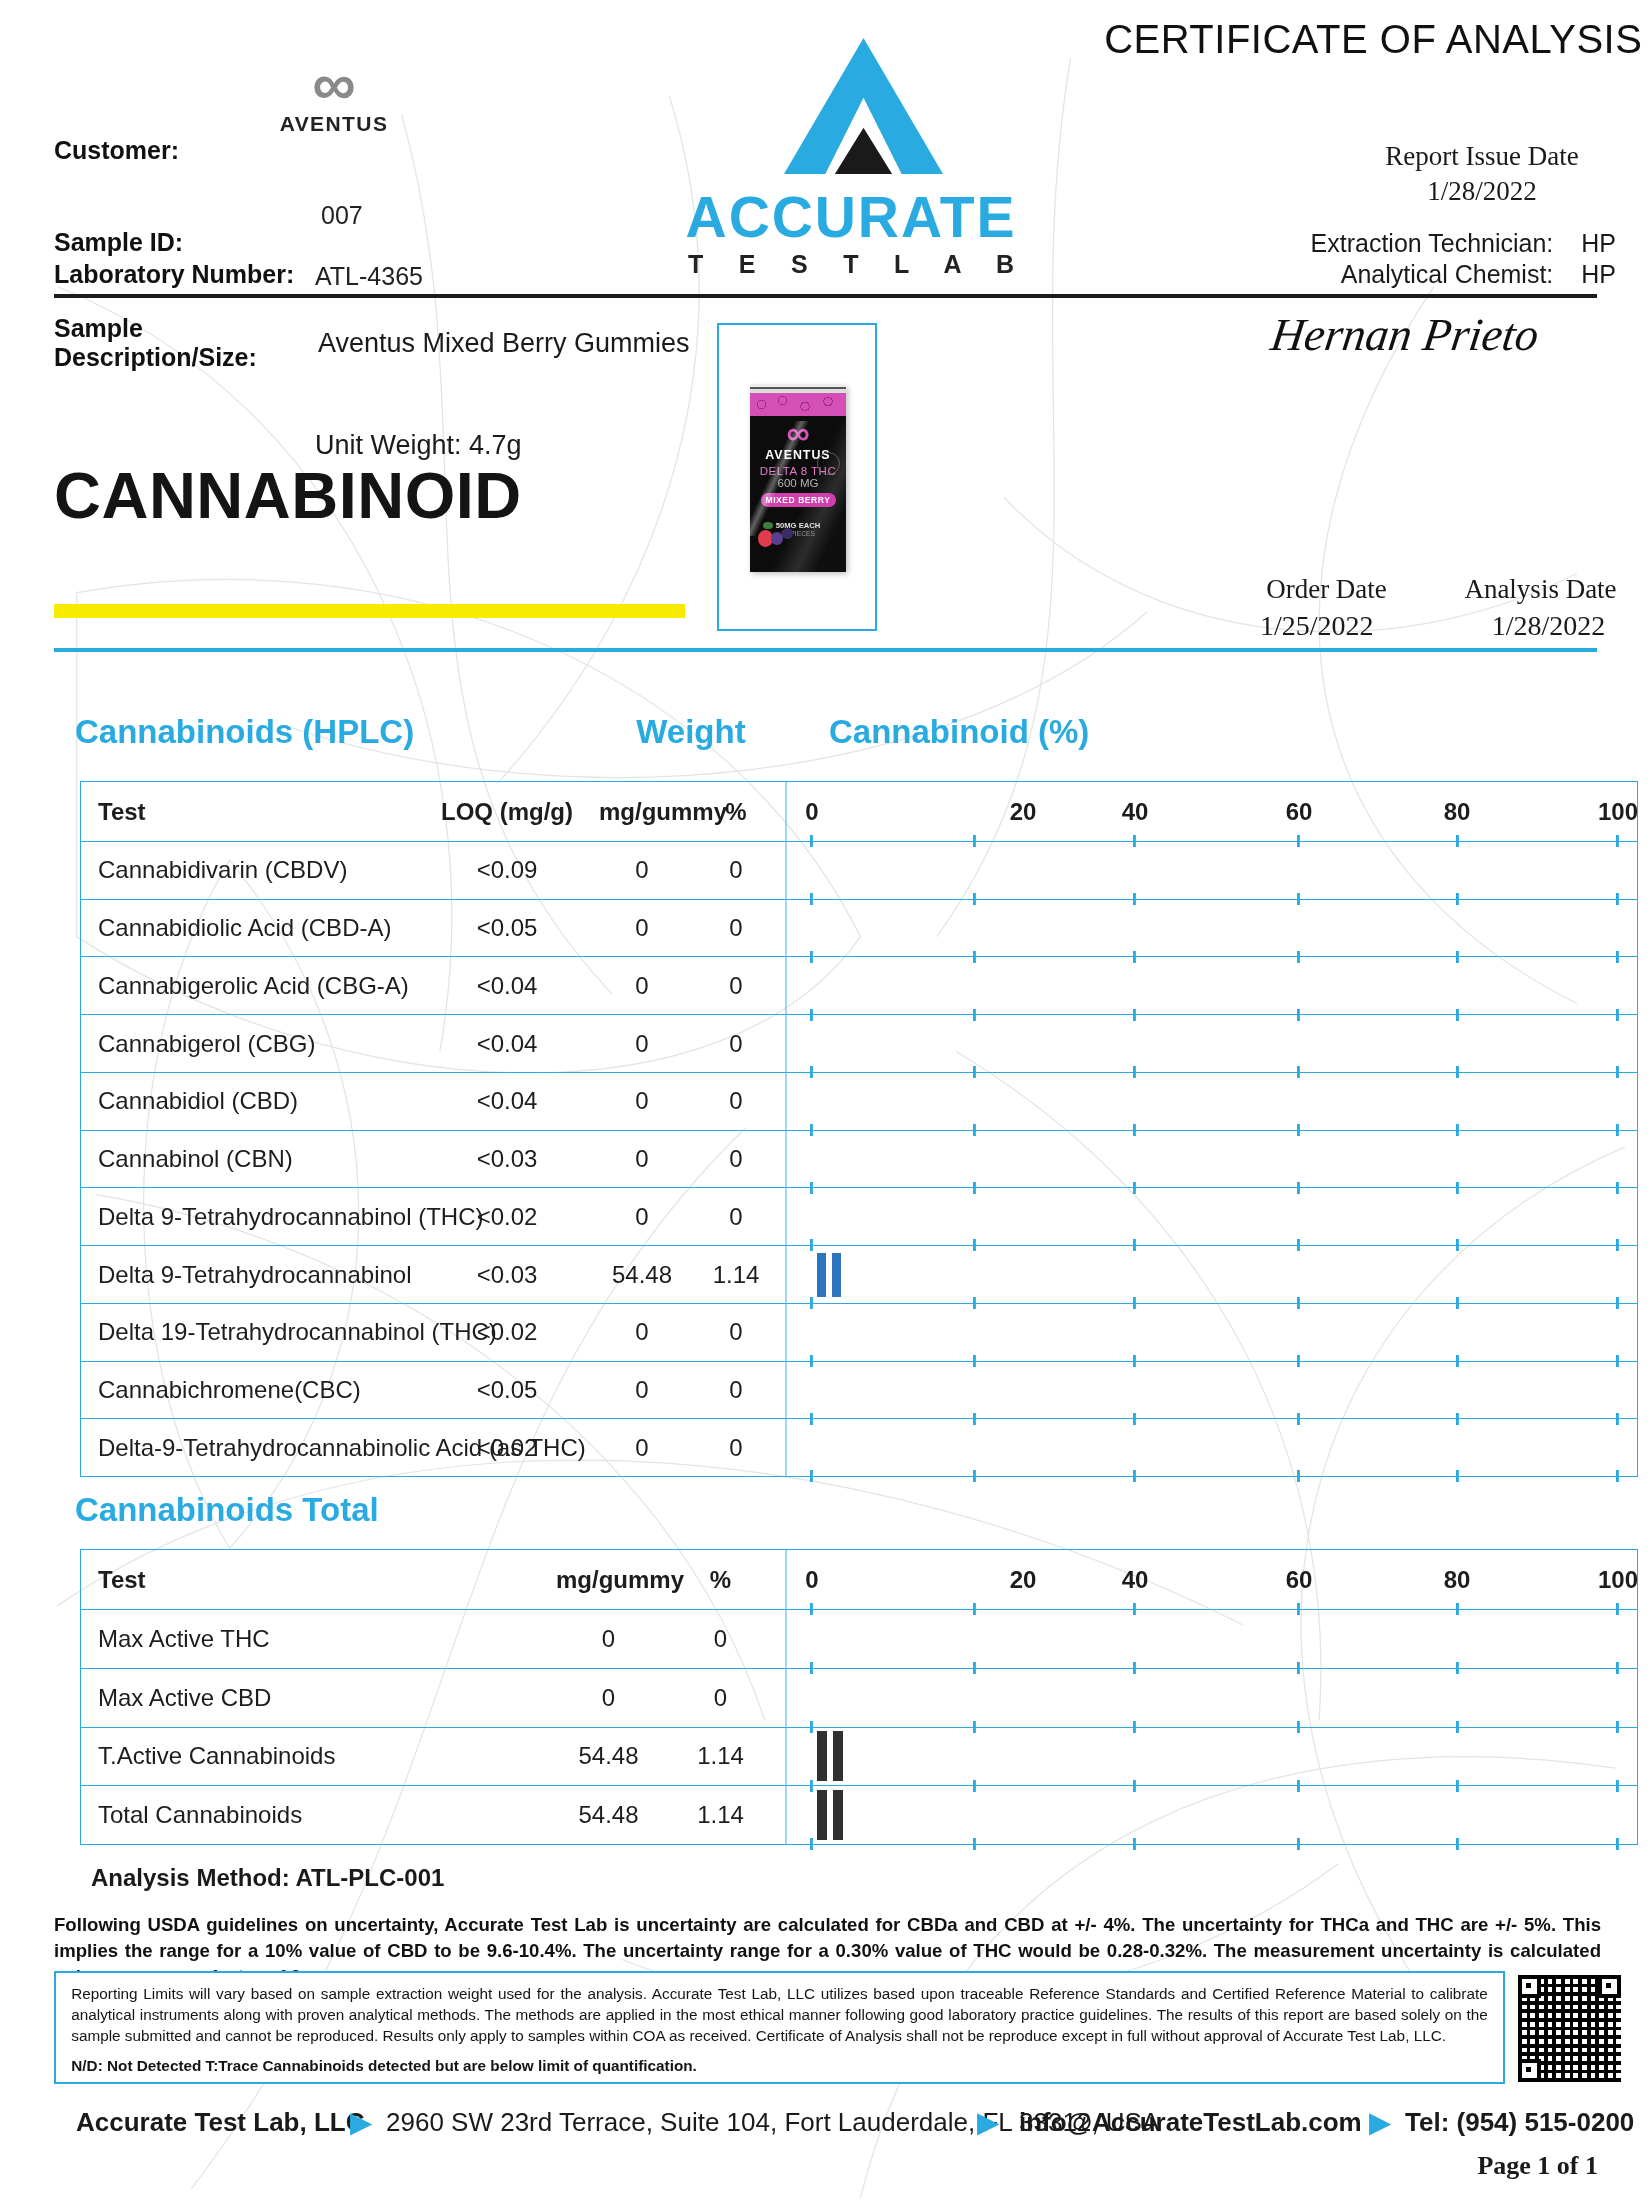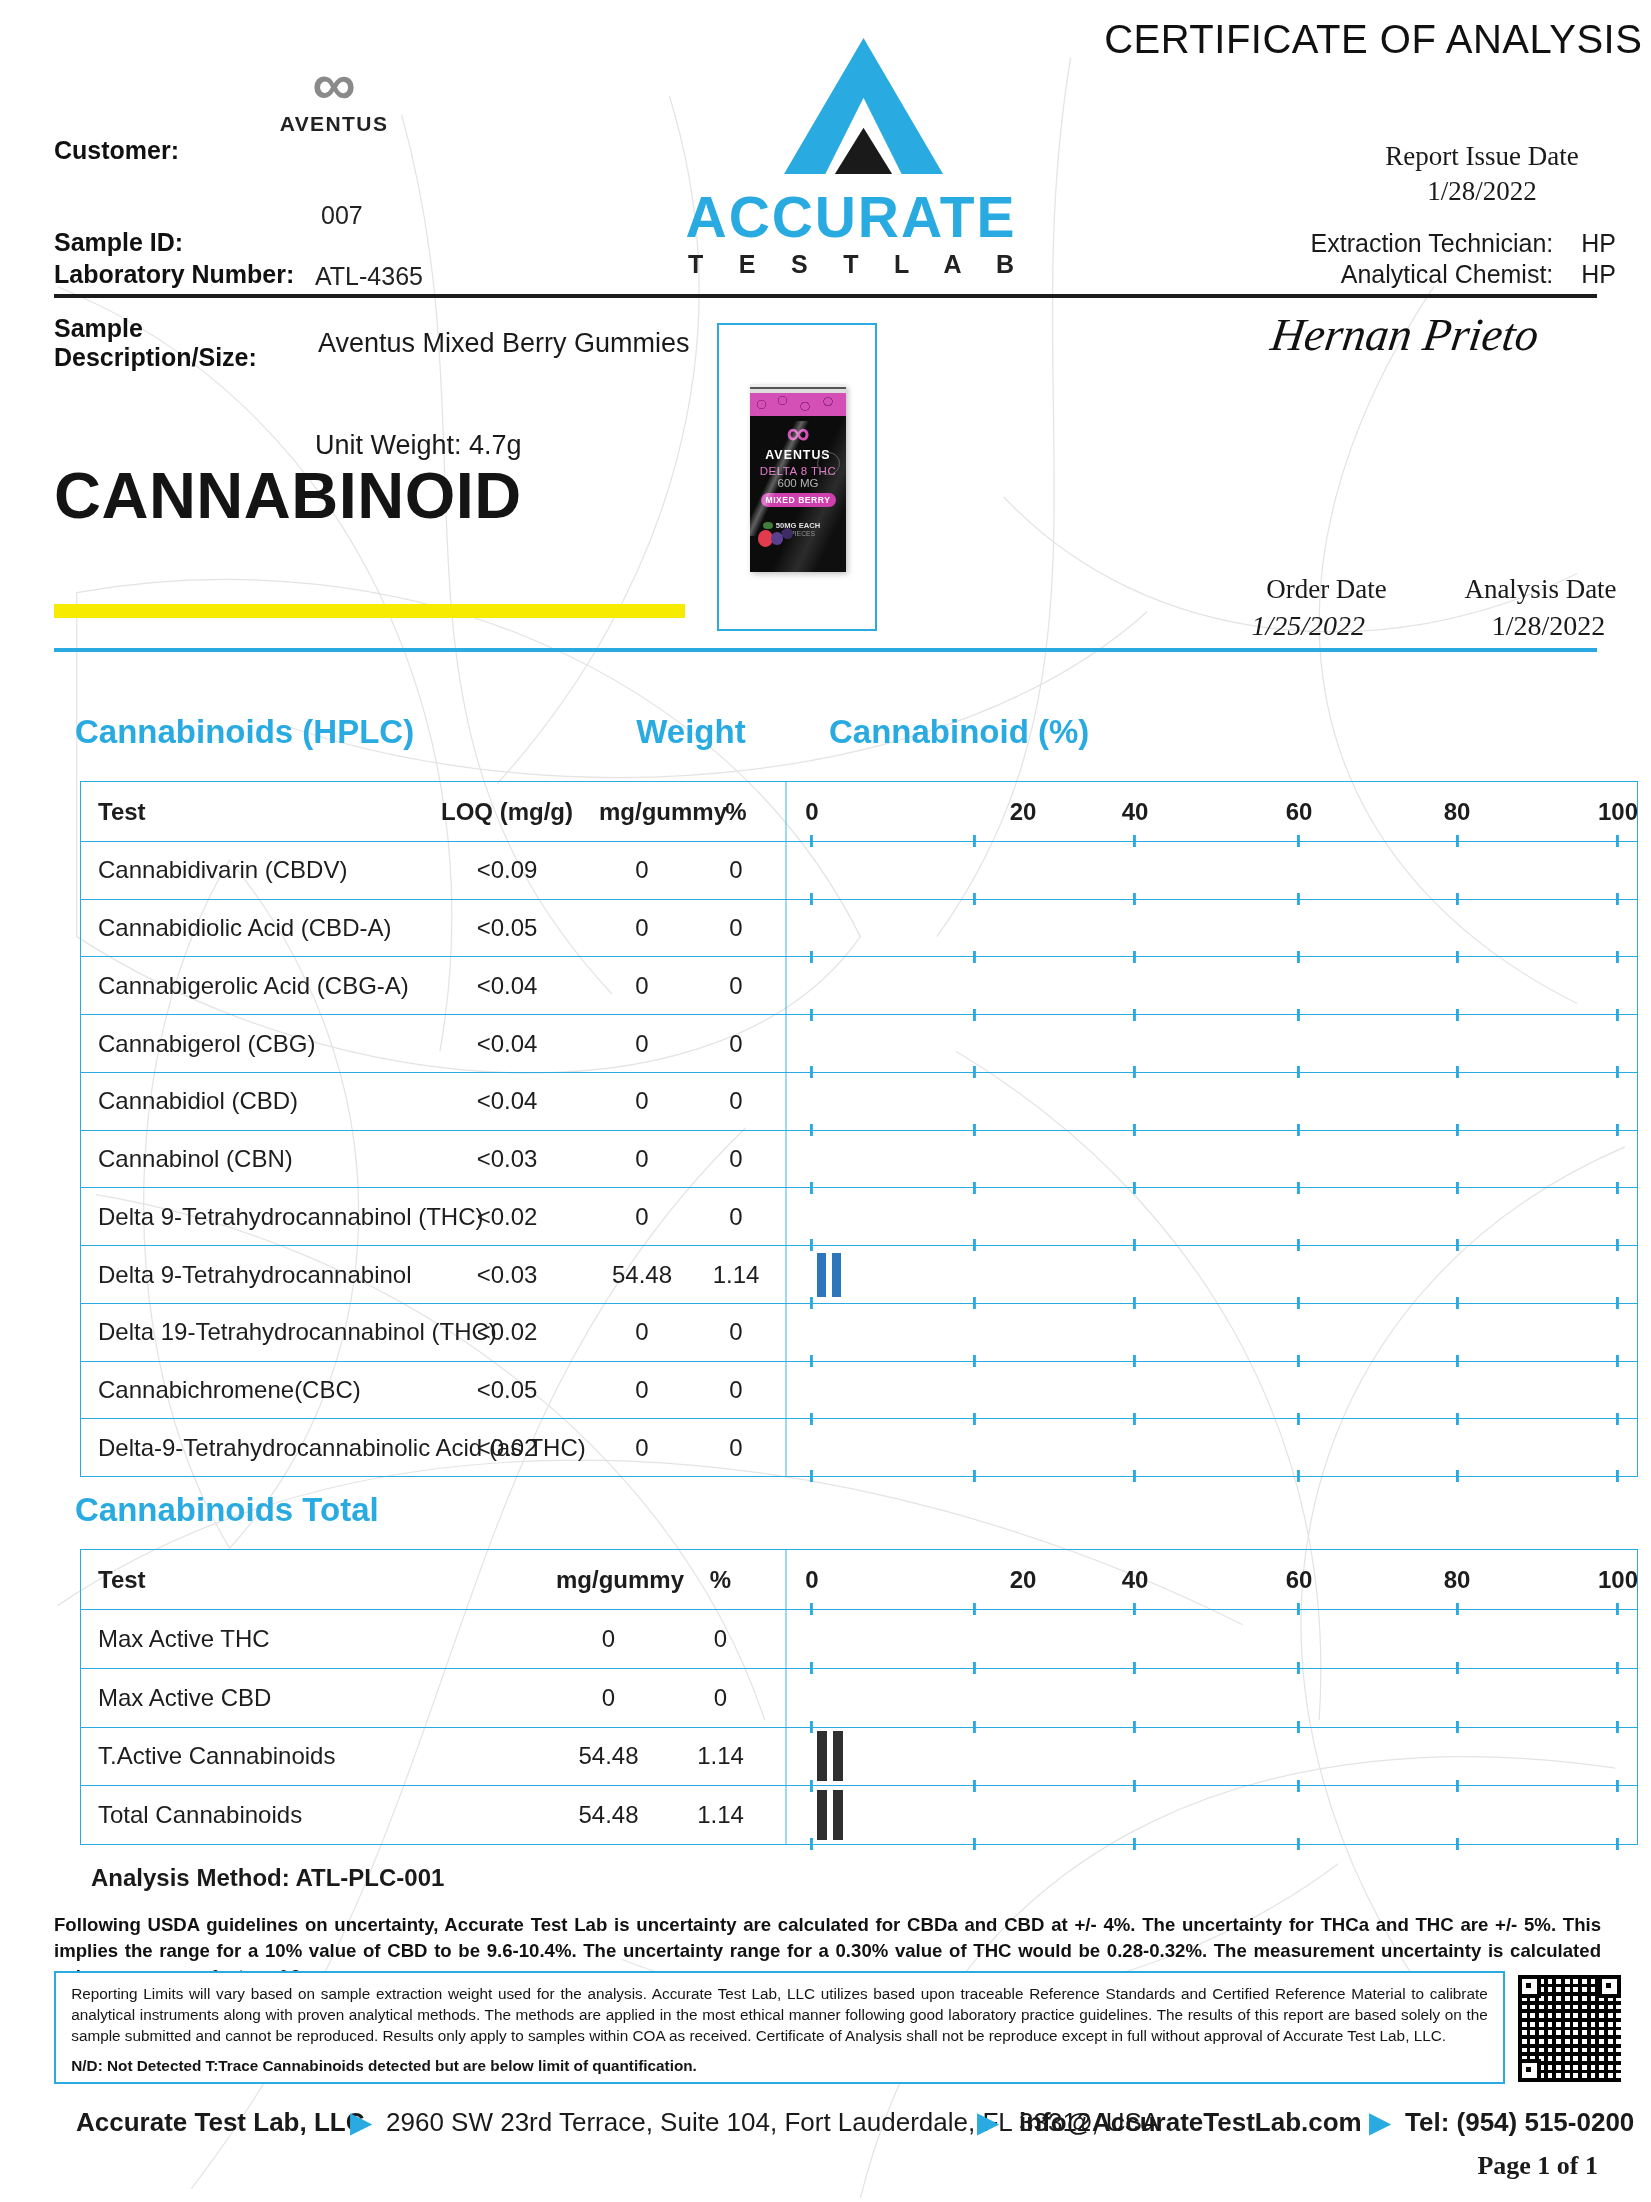--- a/index.html
+++ b/index.html
@@ -45,21 +45,21 @@
   
   .desc-l{top:314px;left:54px;line-height:29px;}
   .desc-v{top:328px;left:318px;font-size:27px;}
   .unitw{top:430px;left:315px;font-size:27px;}
   .bigtitle{top:465px;left:54px;font-size:65px;line-height:61px;font-weight:bold;
             letter-spacing:0.5px;color:#141414;}
   .ybar{top:604px;left:54px;width:631px;height:14.3px;background:#f7ec00;}
   .sig{top:308px;left:1185px;width:440px;text-align:center;font-family:"Liberation Serif",serif;
        font-style:italic;font-size:46px;transform:skewX(-8deg);color:#111;}
   .od-l{top:574px;left:1231px;width:191px;text-align:center;font-size:27px;}
-  .od-v{top:610px;left:1174px;width:191px;text-align:right;font-size:28px;font-style:italic;}
+  .od-v{top:610px;left:1260px;width:191px;text-align:left;font-size:28px;}
   .ad-l{top:574px;left:1445px;width:191px;text-align:center;font-size:27px;}
   .ad-v{top:610px;left:1453px;width:191px;text-align:center;font-size:28px;}
   .rule-blue{top:648px;left:54px;width:1543px;height:3.8px;background:#29abe2;}
 
   
   .prodbox{top:323px;left:717px;width:160px;height:308px;border:2.9px solid #29abe2;
            box-sizing:border-box;background:#fff;}
   .pouch{position:absolute;left:31px;top:59px;width:96px;height:187px;
          box-shadow:1.9px 2.9px 5.7px rgba(0,0,0,.25);}
   .pzip{height:8.6px;background:linear-gradient(#eee 0 2.9px,#555 2.9px 4.8px,#ddd 4.8px 8.6px);}

